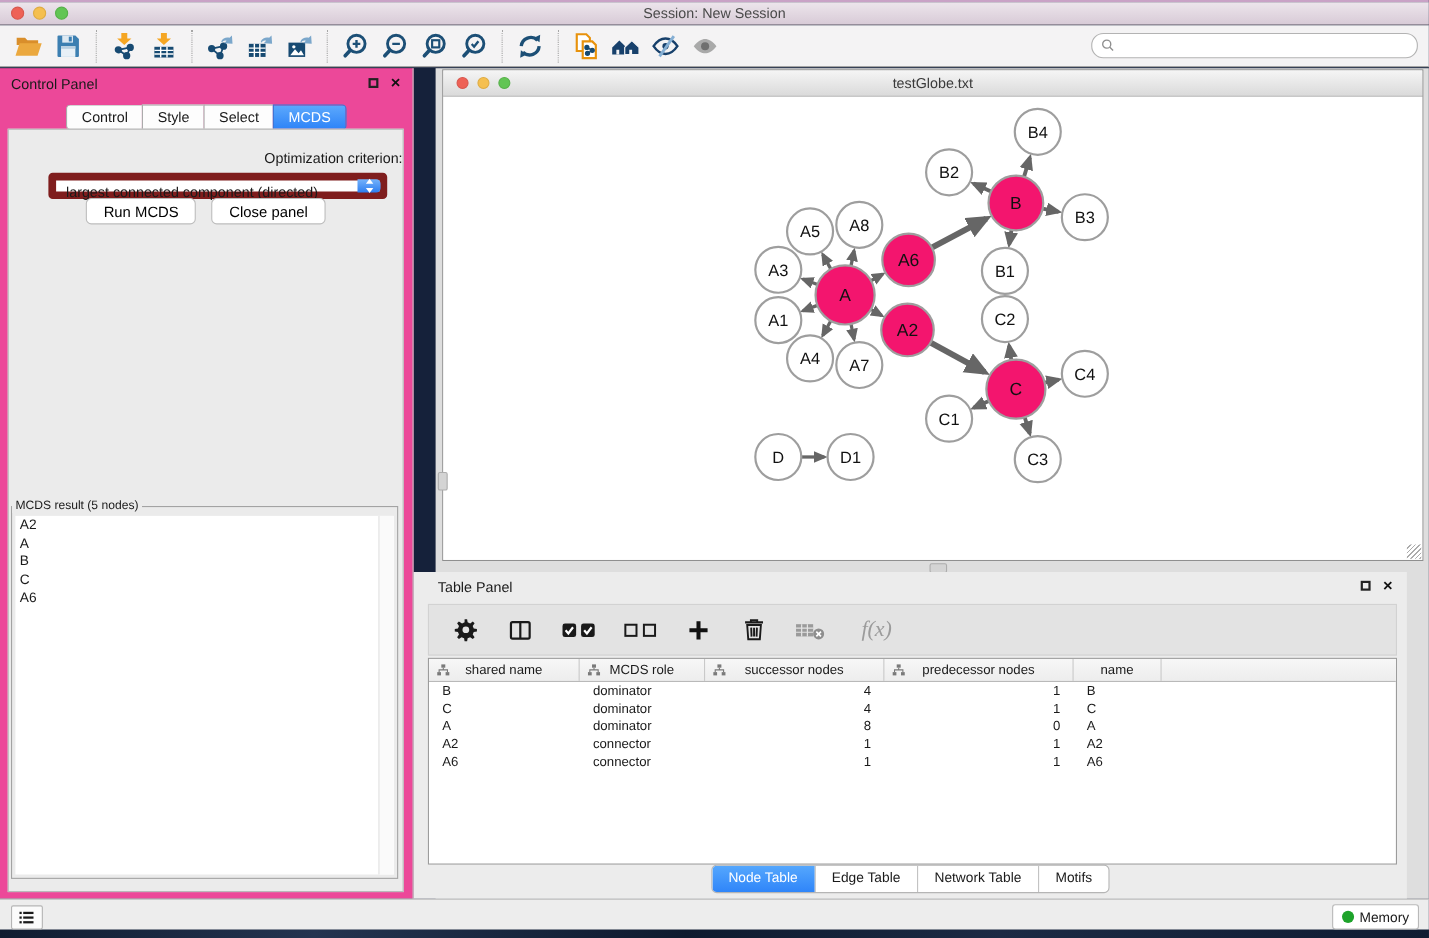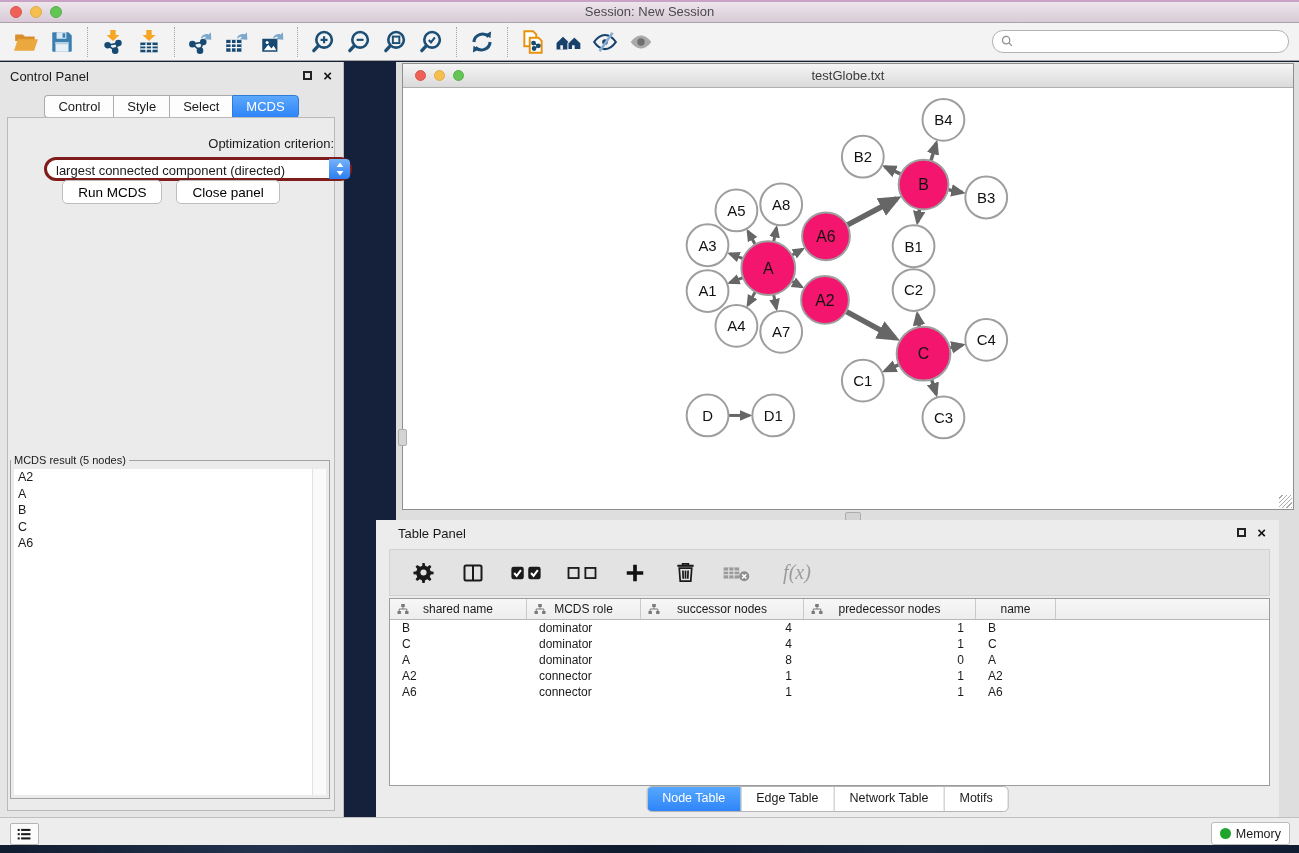--- a/index.html
+++ b/index.html
@@ -32,38 +32,38 @@
   #search-wrap{margin-left:auto;margin-right:10px;width:295px;height:21px;position:relative;
     background:#fff;border:1px solid #B3B3B3;border-radius:11px}
   #search-wrap svg{position:absolute;left:7px;top:3px;width:14px;height:14px}
   #search-input{position:absolute;left:26px;top:1px;right:8px;height:17px;border:none;outline:none;
     font-size:12px;font-family:"Liberation Sans",sans-serif;background:transparent}
 
   
   #right-backdrop{left:396px;top:62px;width:903px;height:755px;background:#DEDEDE}
 
   
-  #control-panel{left:0;top:62px;width:344px;height:755px;background:#e5e5e5;
+  #control-panel{left:0;top:62px;width:376px;height:755px;background:#ec4899;
     border-right:1px solid #BEBEBE;box-sizing:border-box}
   #cp-title{position:absolute;left:10px;top:7px;font-size:13px}
   .float-icon{position:absolute;width:9px;height:9px;border:2px solid #222;box-sizing:border-box}
   .close-icon{position:absolute;font-size:15px;font-weight:bold;color:#111;line-height:12px}
   #cp-float{right:31px;top:9px}
   #cp-close{right:11px;top:8px}
   #cp-tabs{position:absolute;left:0;right:0;top:33px;display:flex;justify-content:center}
   .cp-tab{padding:3px 13px;font-size:13px;background:#FDFDFD;border:1px solid #ABABAB;
     border-right:none;line-height:15px}
   .cp-tab:first-child{border-radius:4px 0 0 4px}
   .cp-tab:last-child{border-right:1px solid #ABABAB;border-radius:0 4px 4px 0}
   .cp-tab.active{background:linear-gradient(#5CA8FC,#2E84F8);color:#fff;border-color:#2E7BD9}
   #cp-content{position:absolute;left:7px;right:8px;top:55px;bottom:6px;background:#EBEBEB;
     border:1px solid #B9B9B9}
   #opt-label{position:absolute;left:0;right:0;top:18px;text-align:right;font-size:13px}
   #criterion-dd{position:absolute;left:36px;top:39px;width:308px;height:24px;background:#fff;
-    border:3px solid #7f1d1d;border-radius:12px;box-sizing:border-box}
+    border:7px solid #7f1d1d;border-radius:4px;box-sizing:border-box}
   #criterion-dd .dd-text{position:absolute;left:9px;top:0;line-height:22px;font-size:13px;white-space:nowrap}
   #criterion-dd .dd-step{position:absolute;right:-1px;top:-1px;bottom:-1px;width:21px;
     background:linear-gradient(#74B2FB,#2D7EF0);border-radius:0 4px 4px 0;display:flex;
     align-items:center;justify-content:center}
   #btn-row{position:absolute;left:0;right:0;top:62px;display:flex;justify-content:center;gap:14px}
   .cp-btn{height:24px;padding:0 15px;background:#FFFFFF;border:1px solid #BDBDBD;border-radius:5px;
     font-size:13.5px;font-family:"Liberation Sans",sans-serif}
   #mcds-box{position:absolute;left:2px;right:4px;top:336px;bottom:11px;border:1px solid #A3A3A3;
     margin:0;padding:0;background:transparent}
   #mcds-box legend{font-size:11px;padding:0 3px}

